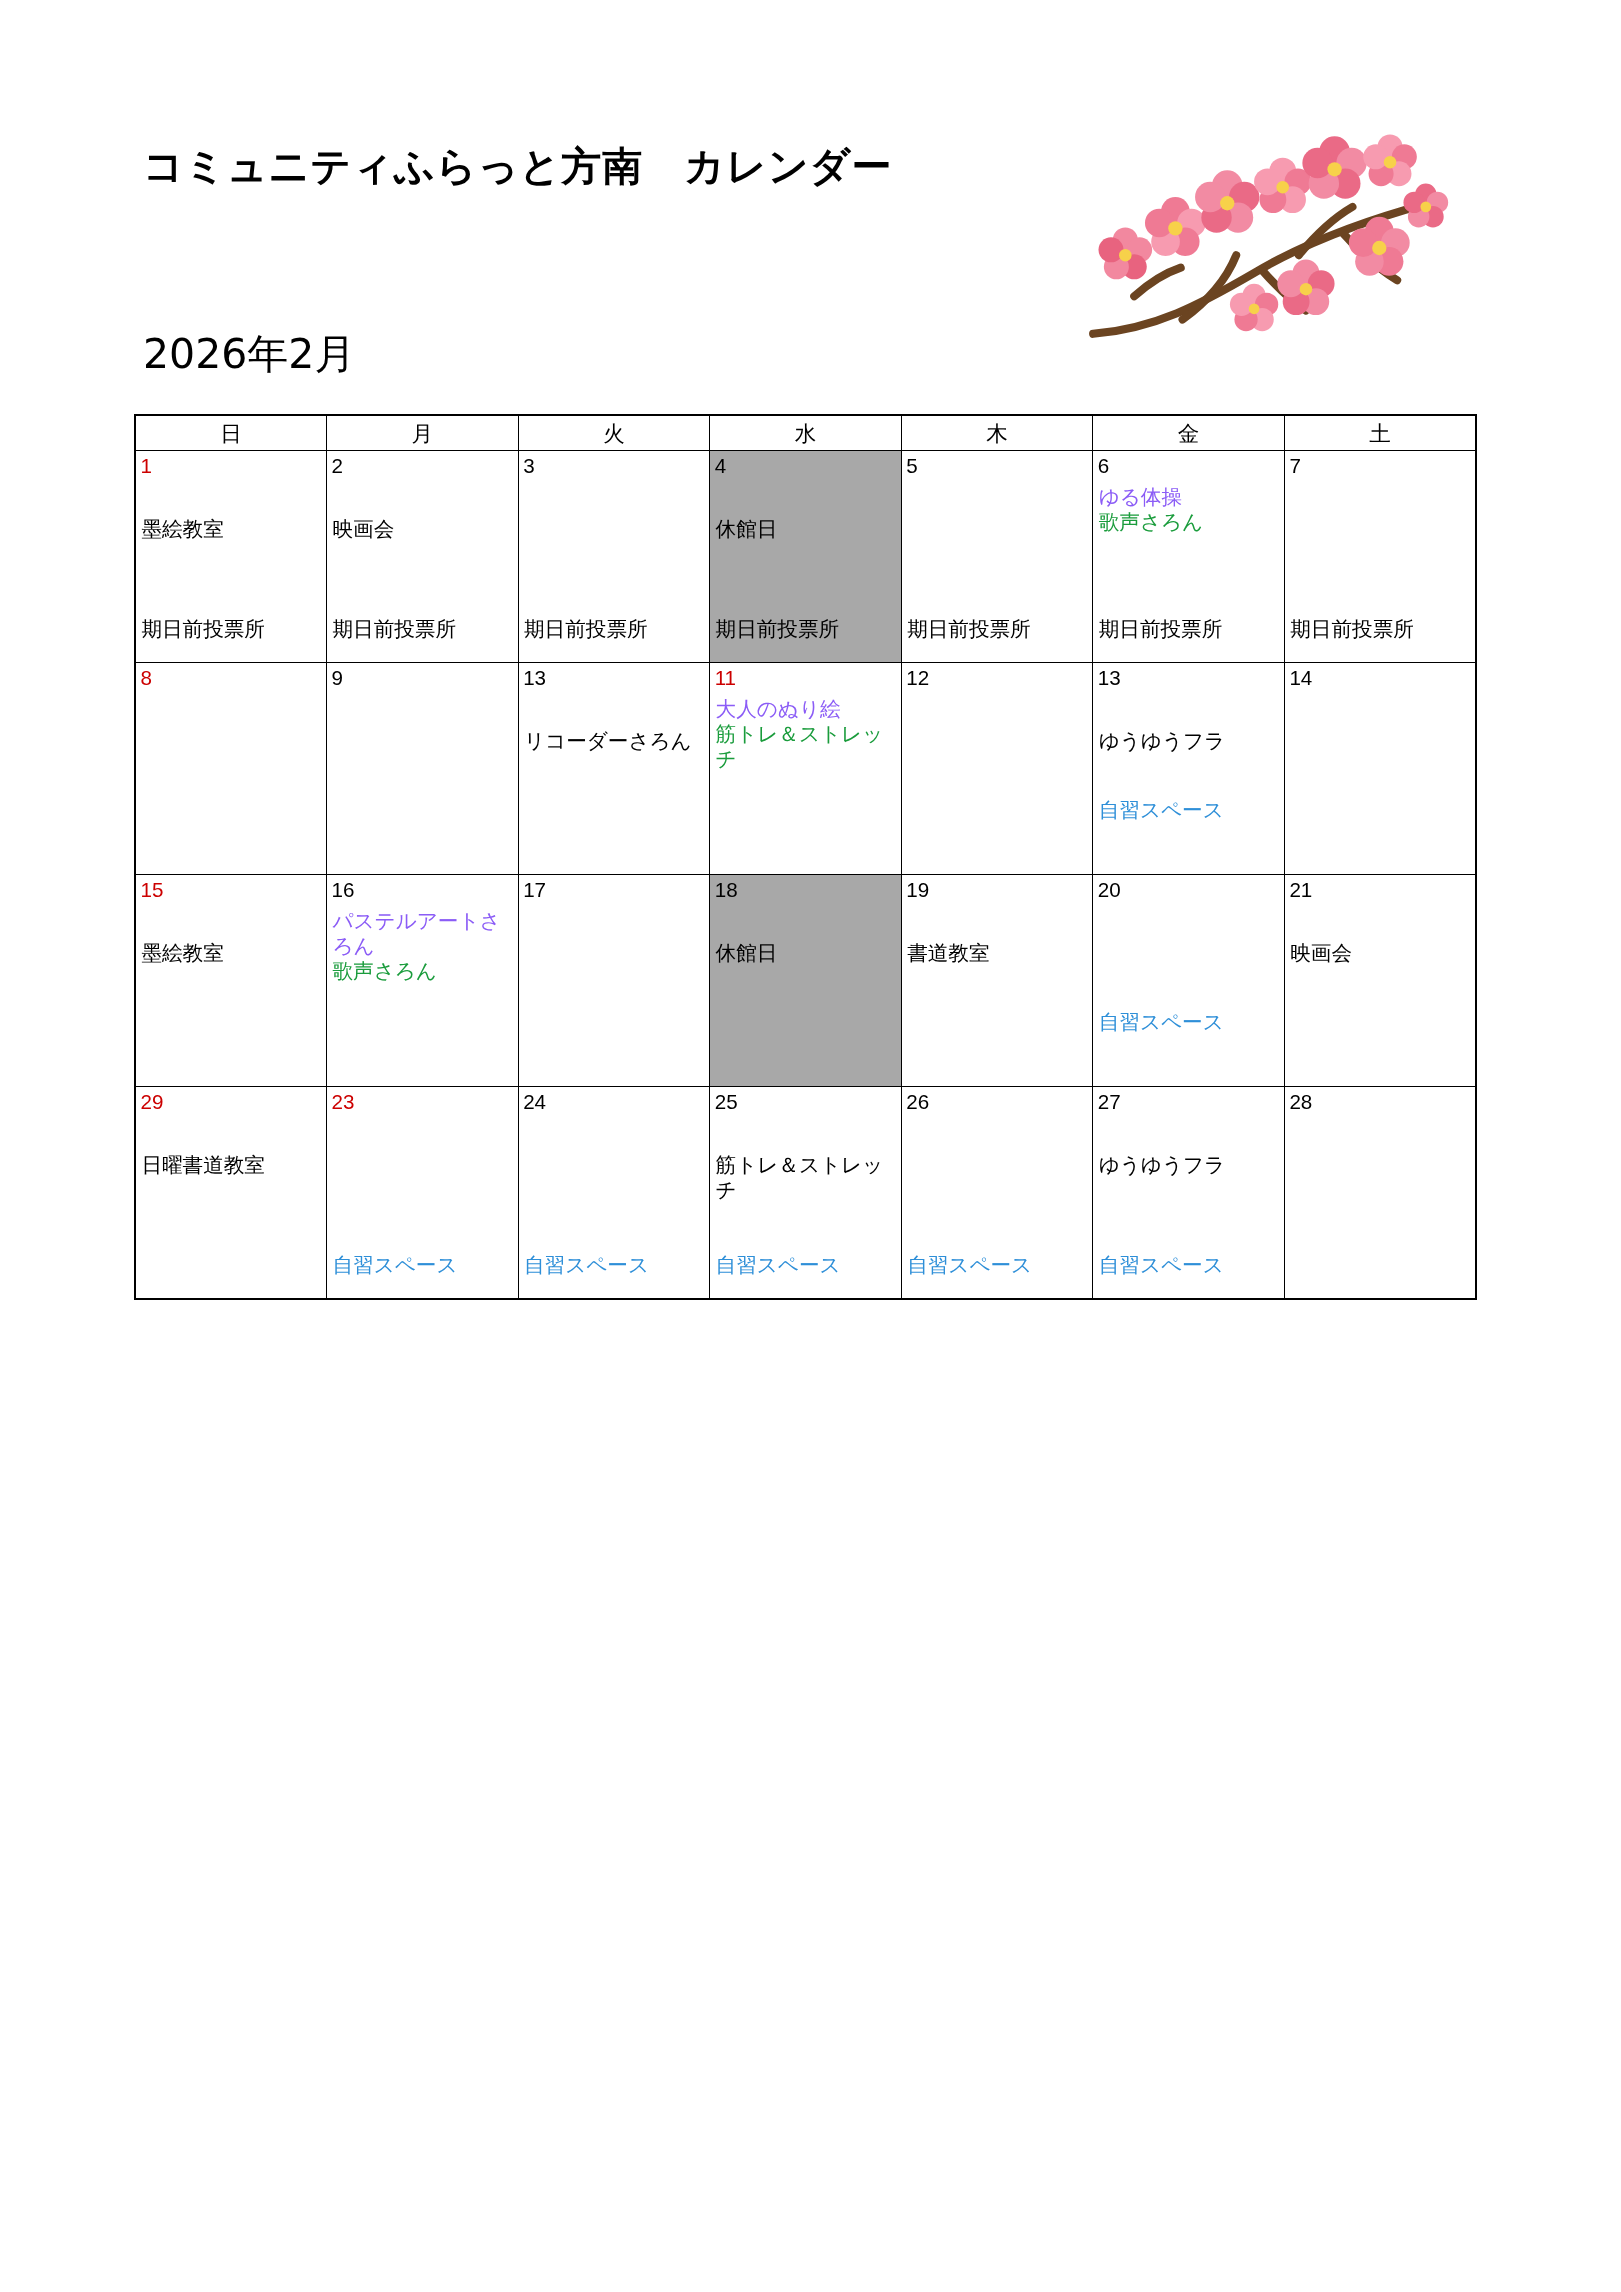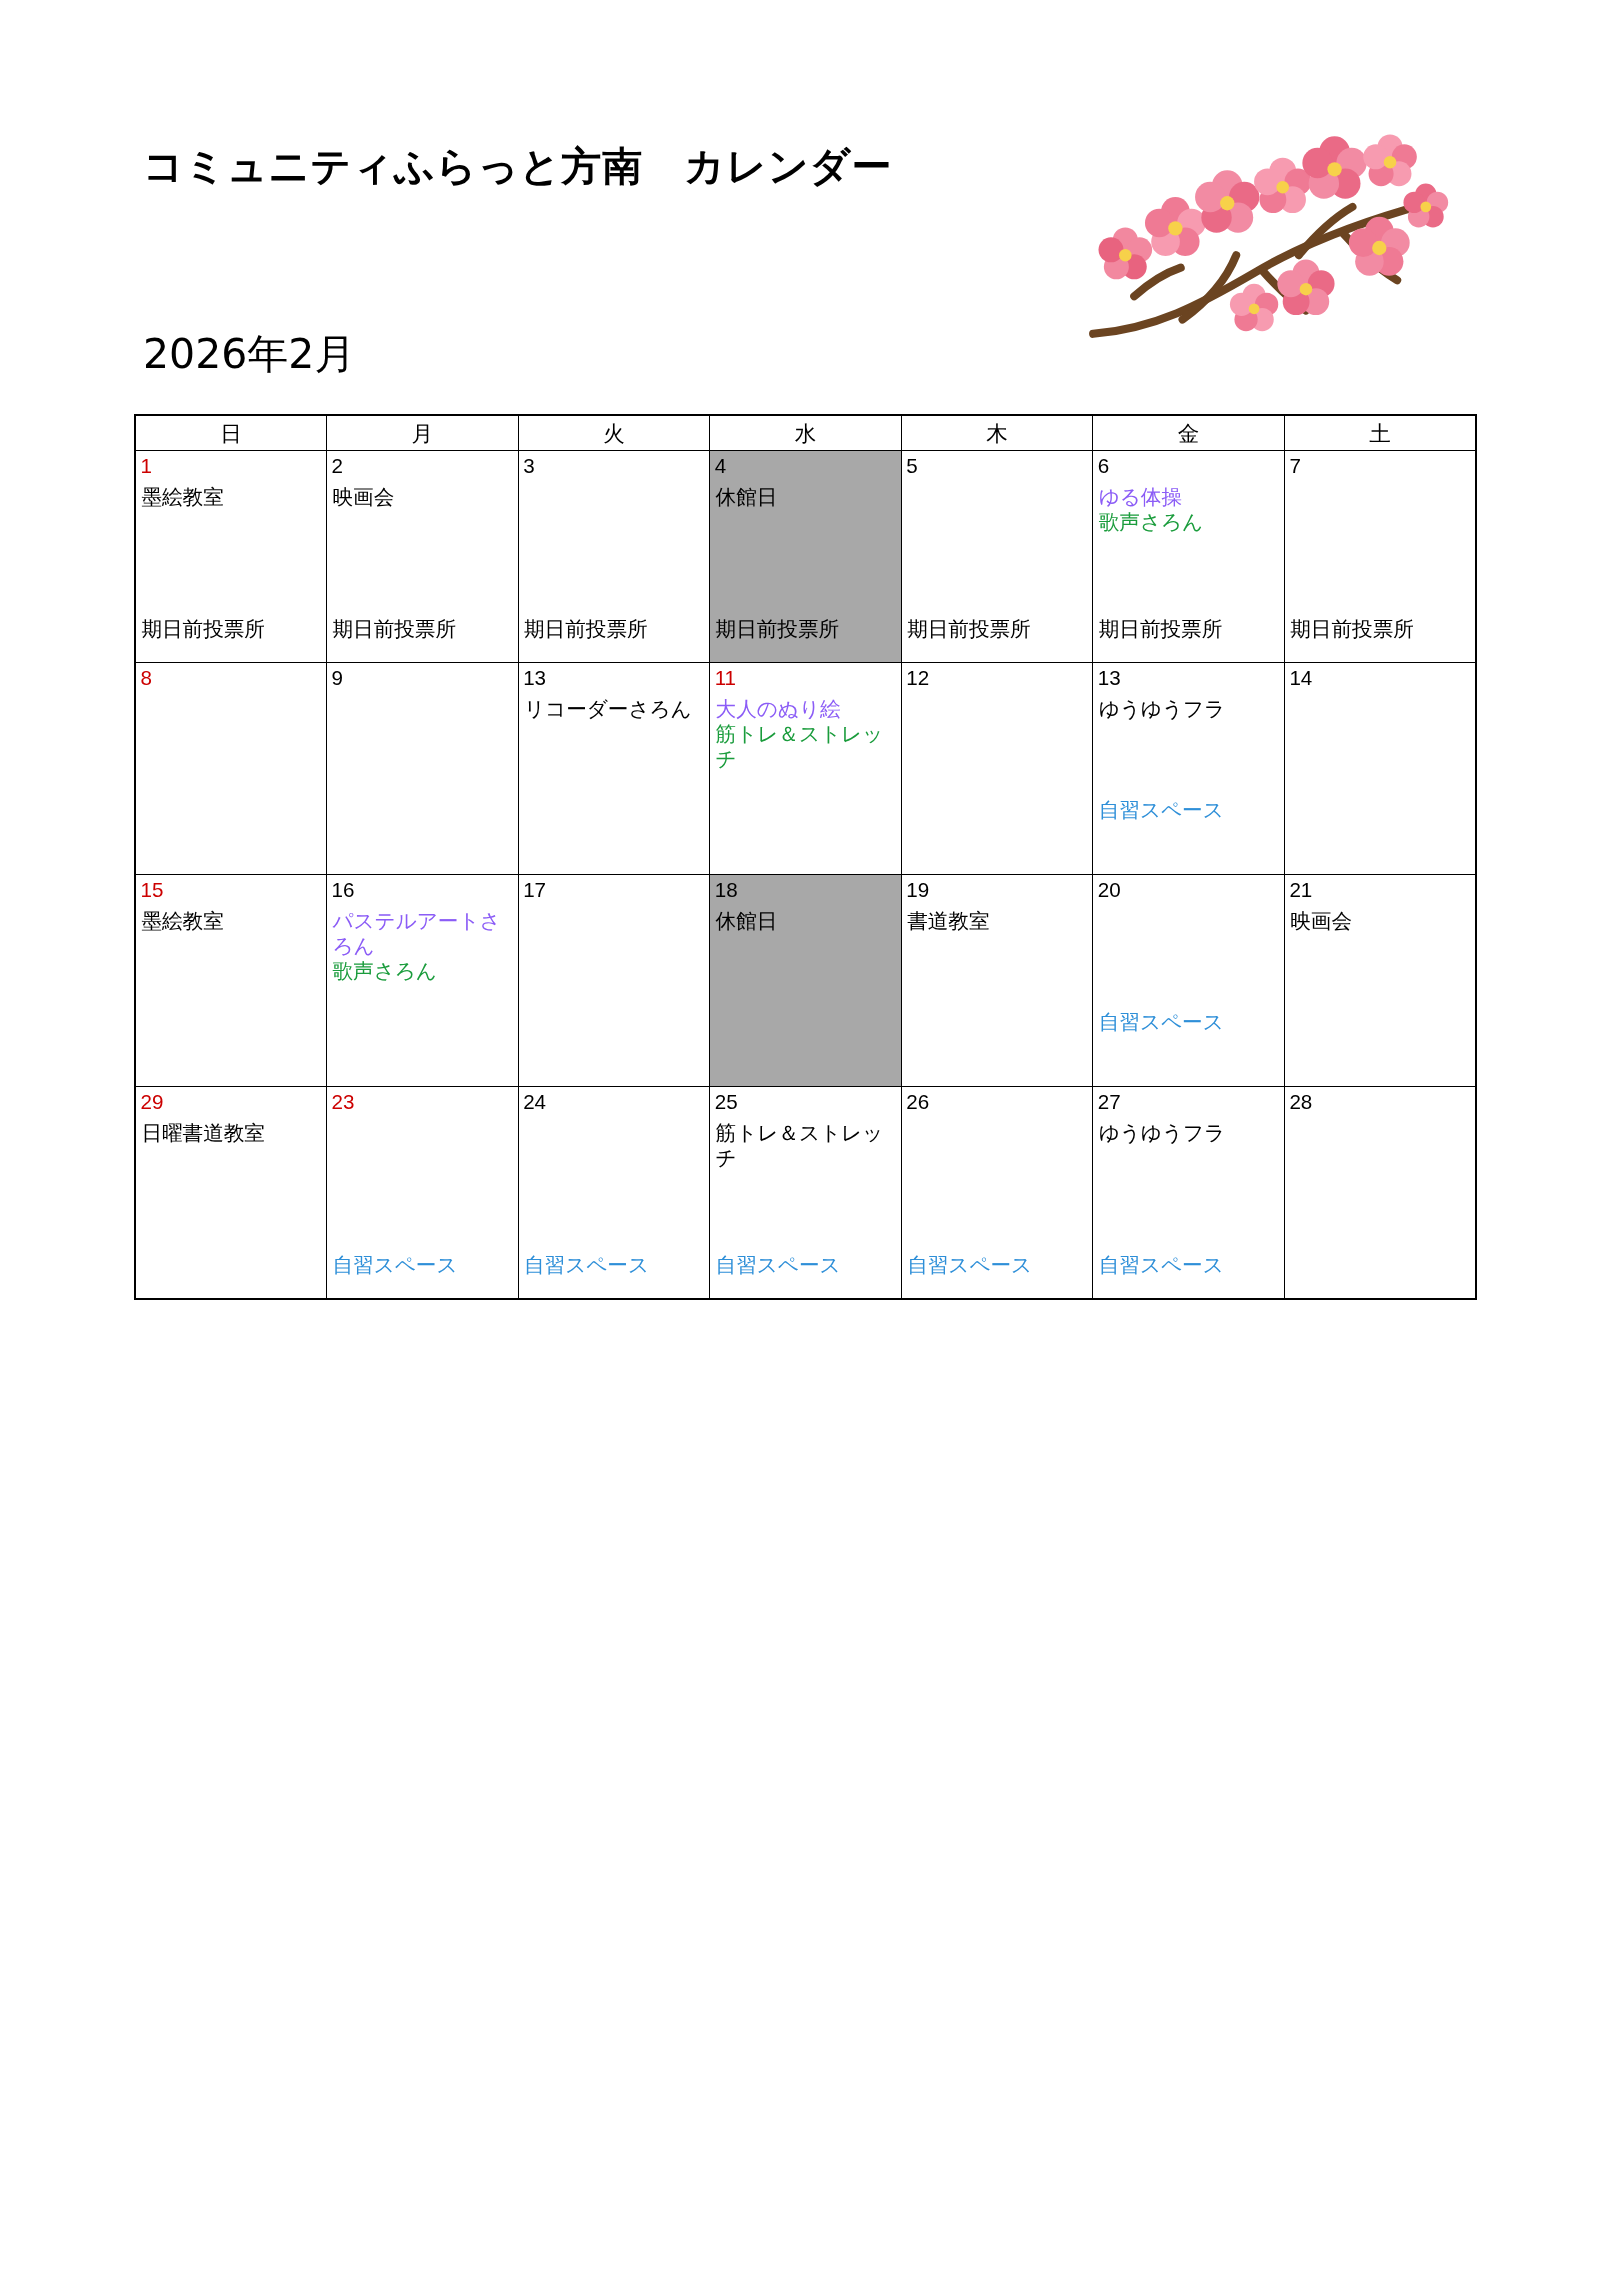--- a/index.html
+++ b/index.html
@@ -83,21 +83,21 @@
     line-height: 23px;
     padding: 2.7px 0 0 4.5px;
   }
   .daynum.sun { color: #cc0000; }
   .events {
     padding: 7.2px 4.5px 0 5.4px;
     font-size: 20.6px;
     line-height: 25px;
   }
   .ev { display: block; white-space: normal; word-break: break-all; }
-  .ev.black { color: #000000; }
+  .ev.black { color: #000000; margin-top: 32px; }
   .ev.orange { color: #8b5cf6; }
   .ev.green { color: #1a9c3c; }
   .closed {
     background: #a8a8a8;
   }
   .bottom-note {
     position: absolute;
     left: 5.4px;
     bottom: 22px;
     font-size: 20.6px;

